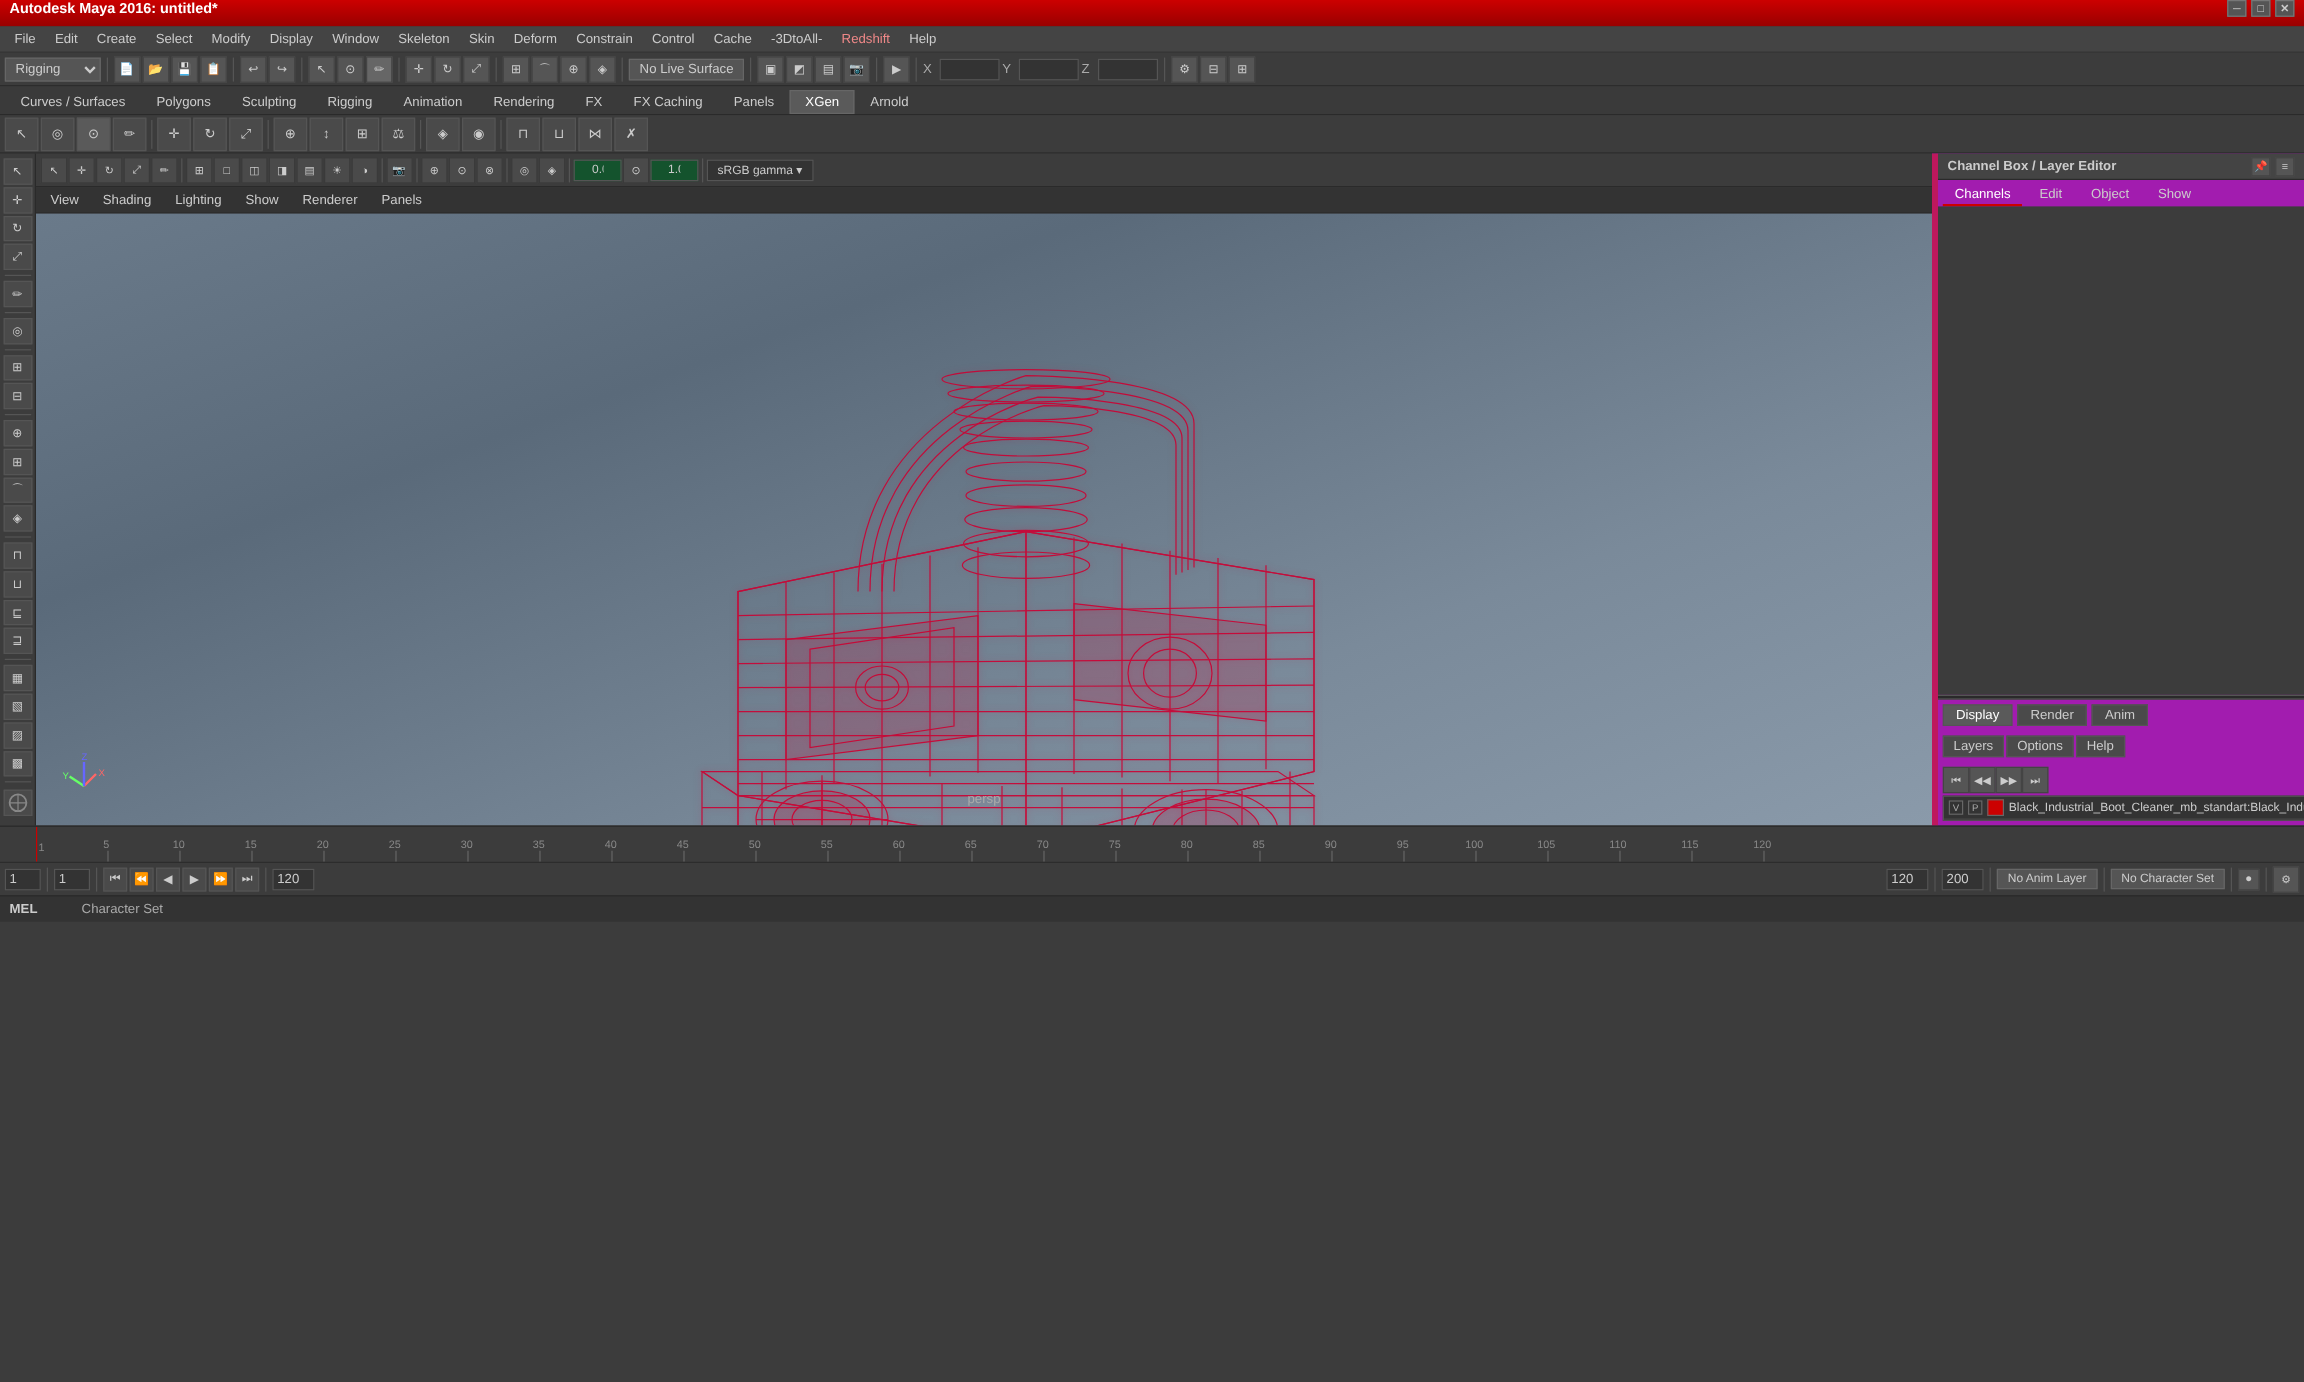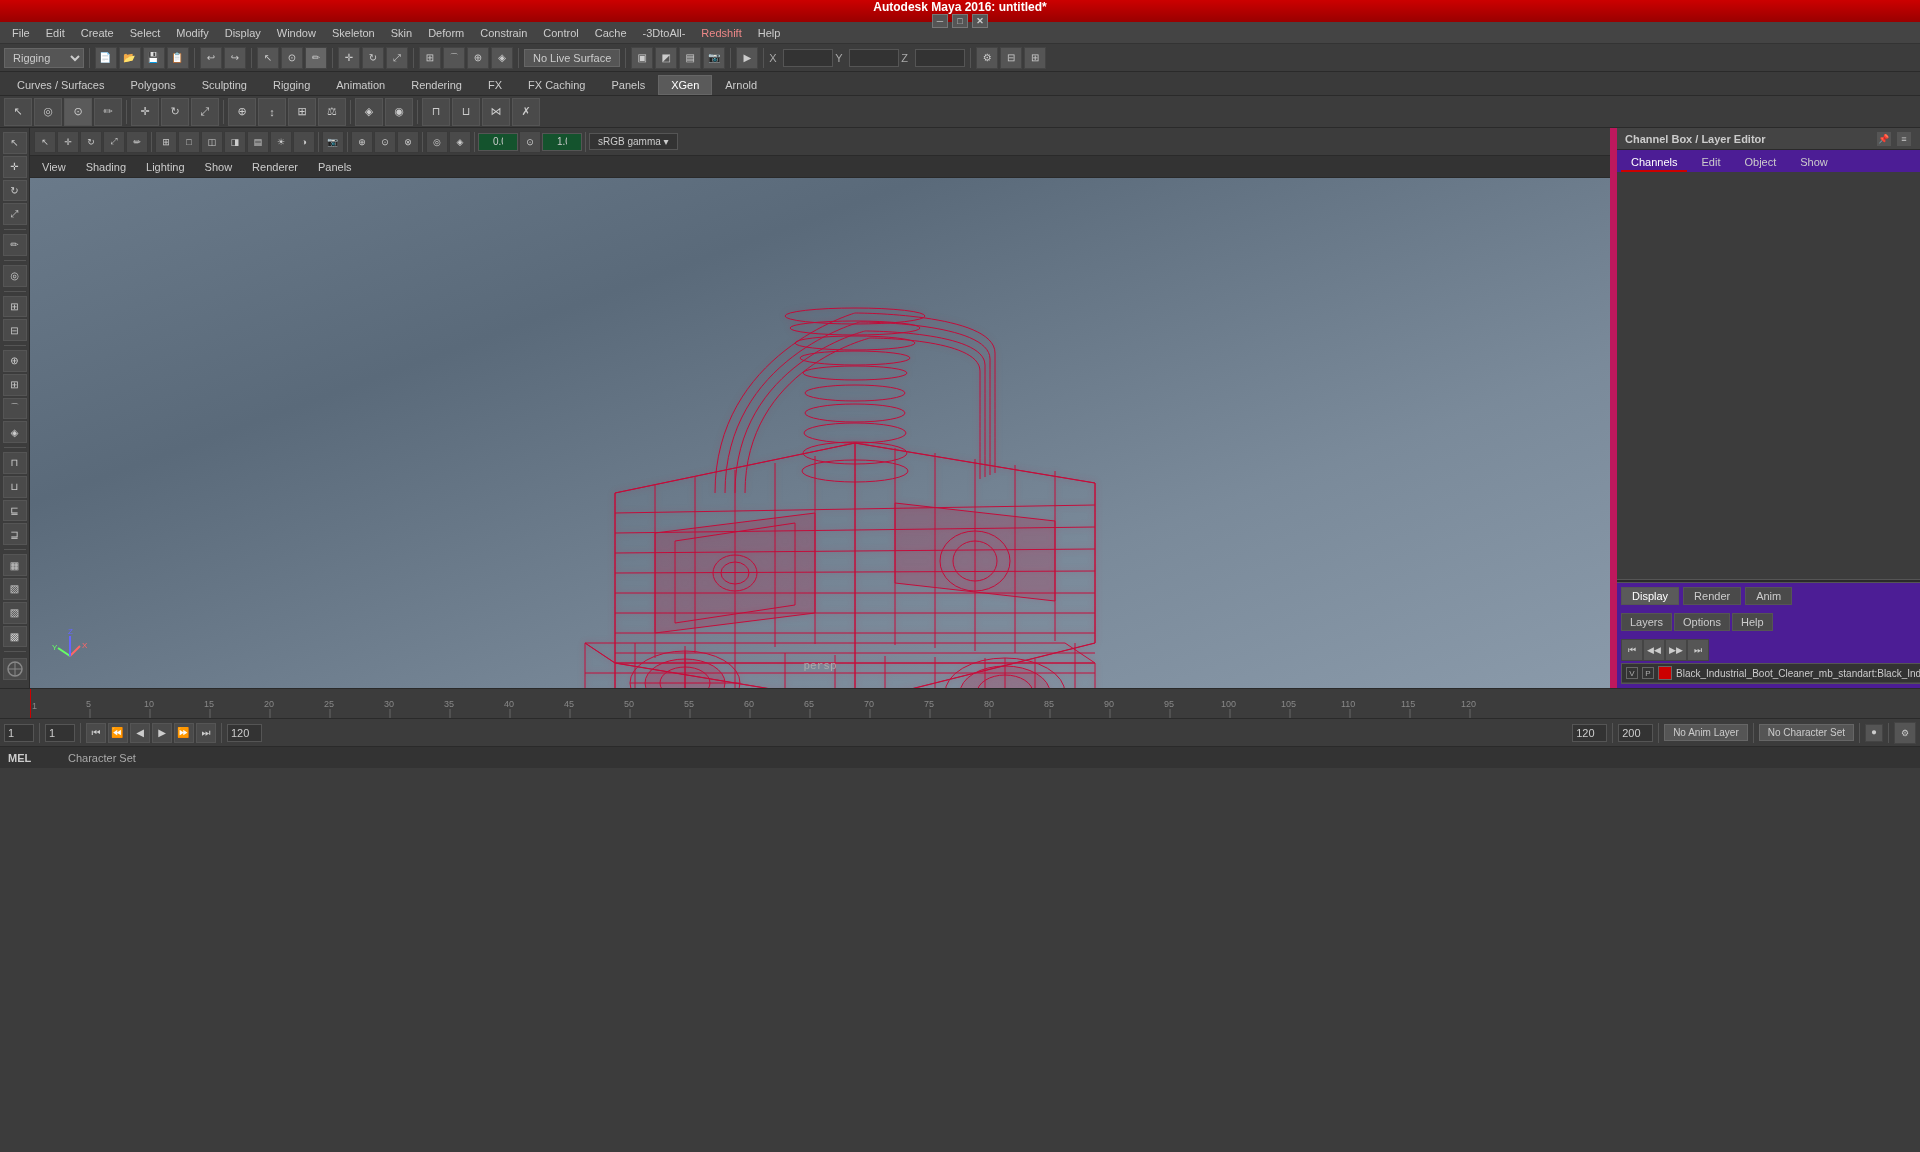--- a/index.html
+++ b/index.html
@@ -11,27 +11,26 @@
       font-size: 11px;
       background: #3c3c3c;
       color: #ccc;
     }
 
     
     #title-bar {
       height: 22px;
       background: linear-gradient(to bottom, #c00, #900);
       display: flex;
-      align-items: center;
+      align-items: flex-start;
       justify-content: space-between;
       padding: 0 8px;
       color: white;
       font-size: 12px;
       font-weight: bold;
-      flex-direction: column;
     }
     #title-bar-controls {
       display: flex;
       gap: 4px;
     }
     .title-btn {
       width: 16px;
       height: 14px;
       background: #555;
       border: 1px solid #777;
@@ -235,28 +234,27 @@
       background: linear-gradient(160deg, #6a7a8a 0%, #5a6a7a 30%, #7a8a9a 70%, #8a9aaa 100%);
       overflow: hidden;
     }
     #viewport-label {
       position: absolute;
       bottom: 16px;
       left: 50%;
       transform: translateX(-50%);
       color: #aaa;
       font-size: 11px;
-      font-family: Liberation Mono, monospace;
     }
 
     
     #right-panel {
       width: 310px;
-      background: #4c1d95;
-      border-left: 7px solid #be185d;
+      background: #a21caf;
+      border-left: 5px solid #be185d;
       display: flex;
       flex-direction: column;
     }
     #channel-box-header {
       height: 22px;
       background: #444;
       display: flex;
       align-items: center;
       justify-content: space-between;
       padding: 0 8px;

